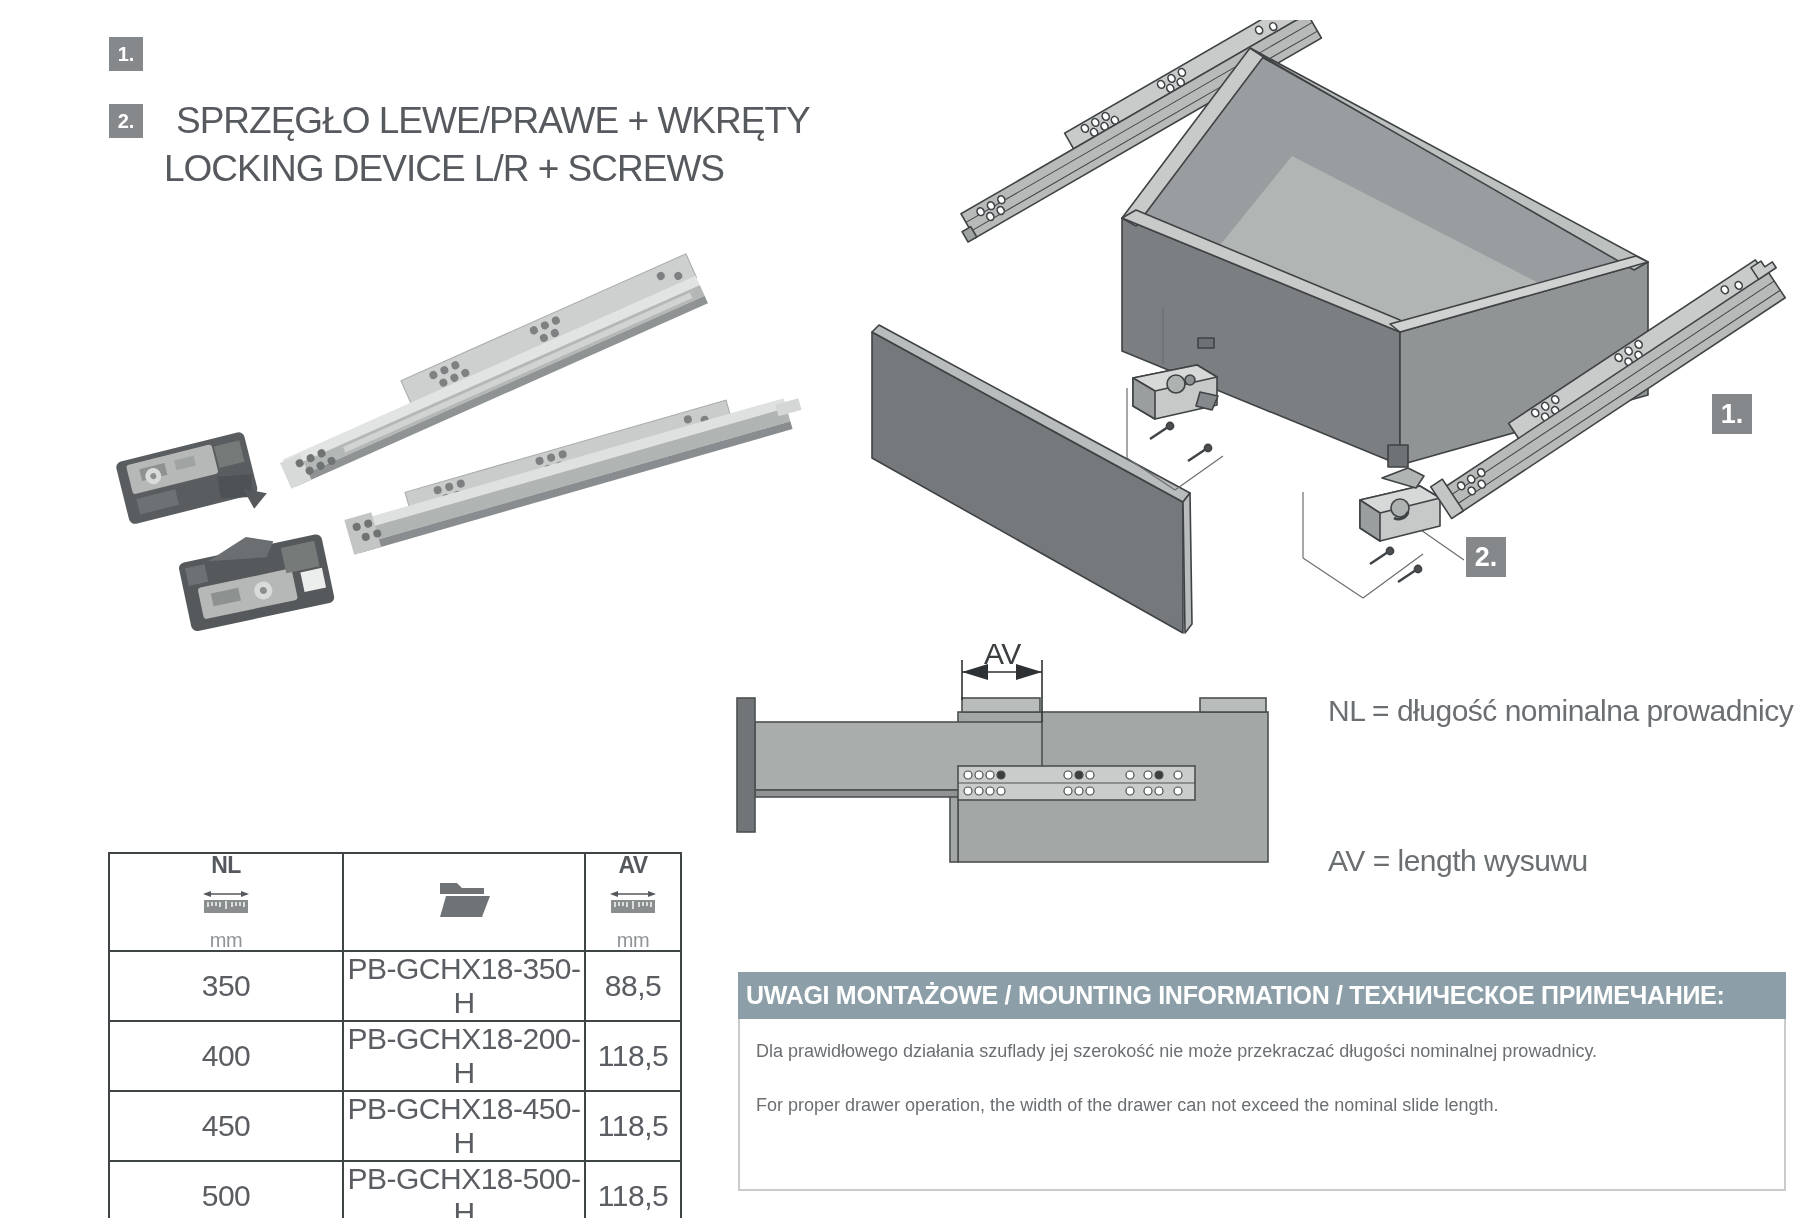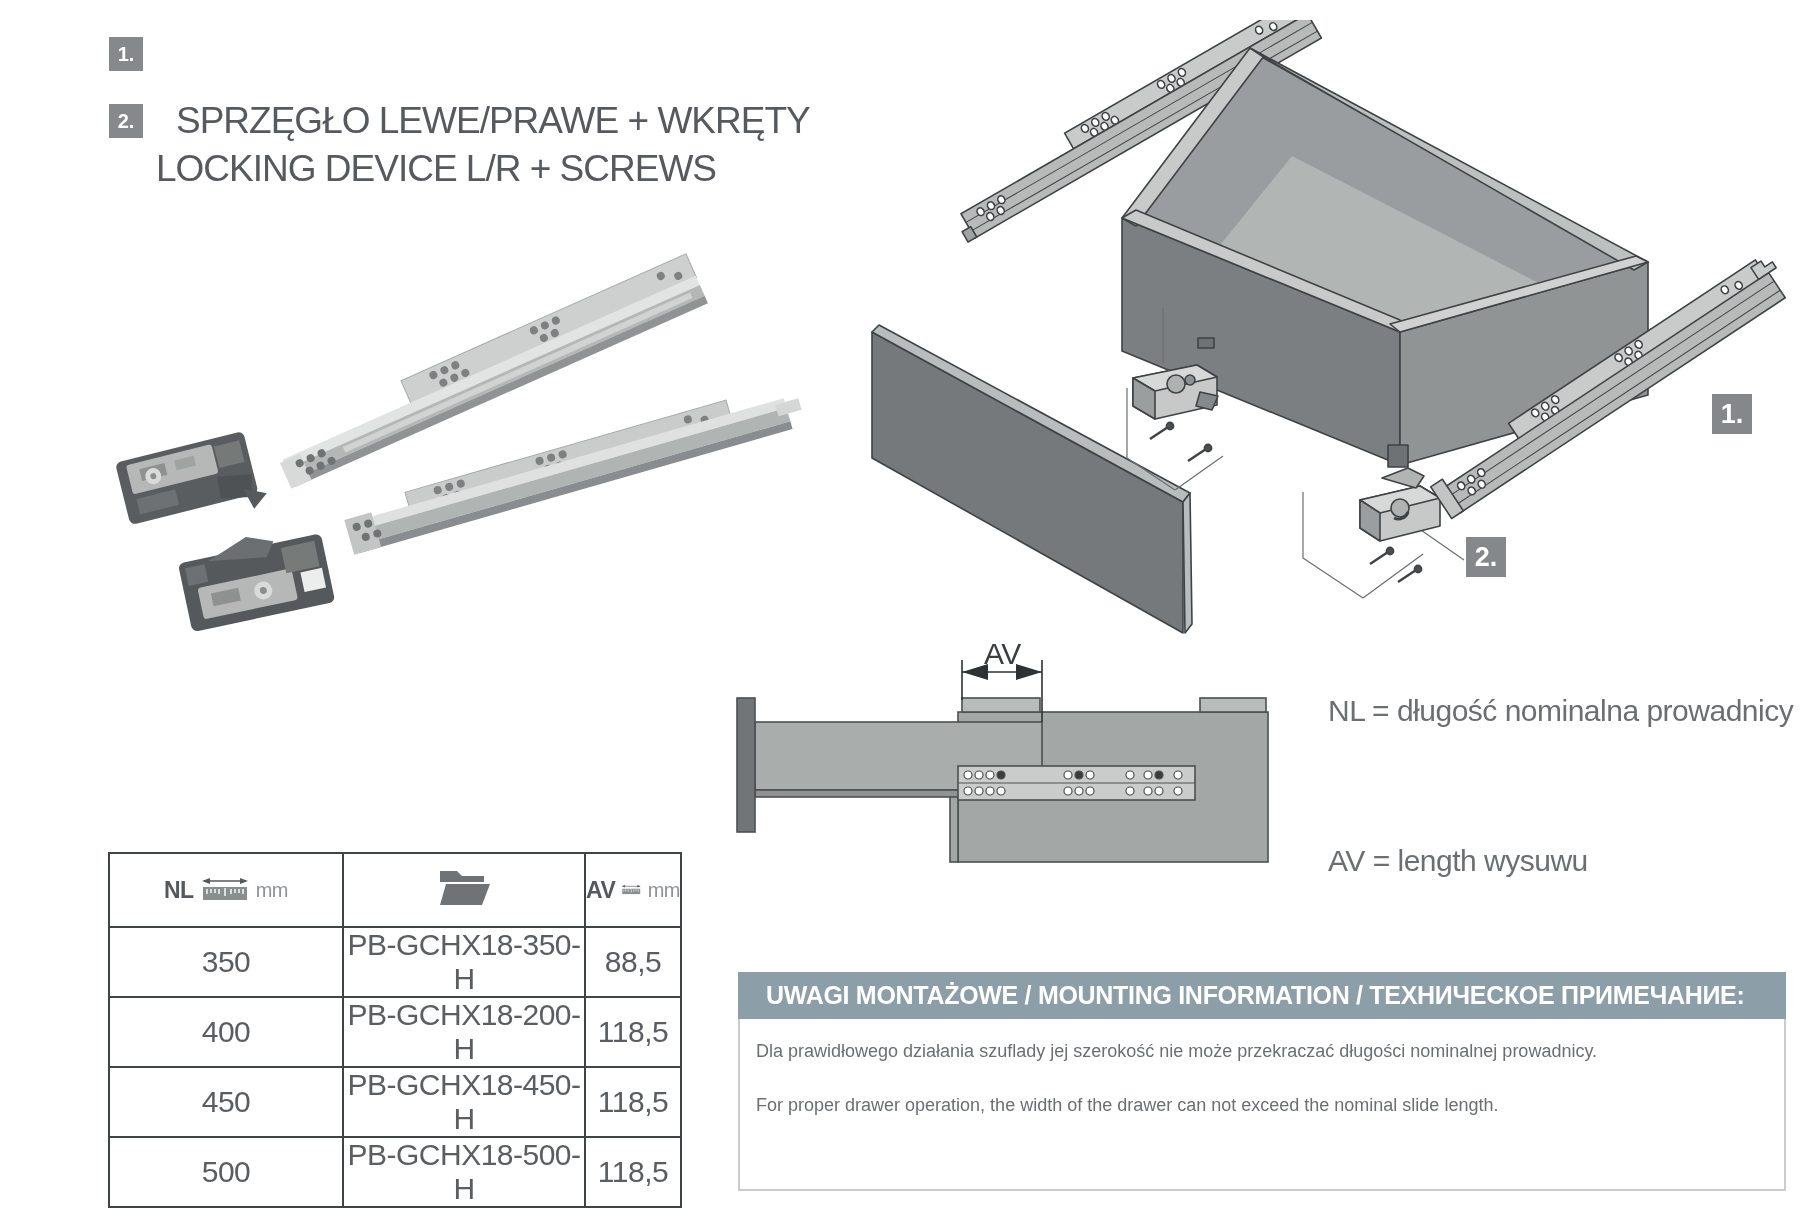--- a/index.html
+++ b/index.html
@@ -21,47 +21,47 @@
 
   
   .av-label{font-size:30px;color:#3a3e40;letter-spacing:-0.5px;}
 
   
   table.spec{border-collapse:collapse;table-layout:fixed;}
   table.spec td,table.spec th{border:2px solid #3f4446;text-align:center;vertical-align:middle;
       font-size:30px;color:#5a5d61;letter-spacing:-0.5px;font-weight:normal;padding:0;}
   table.spec .hdr{height:74px;}
   table.spec .row{height:45px;}
-  .hdr-stack{display:flex;flex-direction:row;align-items:center;justify-content:center;gap:6px;}
+  .hdr-stack{display:flex;flex-direction:column;align-items:center;justify-content:space-between;gap:13px;}
   .hdr-title{font-weight:bold;font-size:23px;color:#55585c;line-height:22px;}
   .hdr-unit{font-size:20px;color:#909496;line-height:20px;}
 
   
   .note-box{left:738px;top:972px;width:1048px;}
   .note-header{background:#8c9fa8;color:#ffffff;font-weight:bold;font-size:25px;
                letter-spacing:-0.3px;height:47px;display:flex;align-items:center;
-               padding-left:28px;white-space:nowrap;}
+               padding-left:8px;white-space:nowrap;}
   .note-body{border:2px solid #c9cccb;border-top:none;background:#fff;height:172px;
              padding:12px 8px 0 16px;box-sizing:border-box;}
   .note-body p{margin:0 0 14px 0;font-size:18px;line-height:40px;color:#6b6f72;max-width:990px;}
 </style>
 </head>
 <body>
 
 <div class="canvas">
 
   <div class="abs num-badge" style="left:109px;top:37px;">
     <span>1.</span>
   </div>
 
   <div class="abs num-badge" style="left:109px;top:104px;">
     <span>2.</span>
   </div>
   <div class="abs title" style="left:160px;top:97px;margin-left:16px;">SPRZĘGŁO LEWE/PRAWE + WKRĘTY</div>
-  <div class="abs title" style="left:156px;top:145px;">LOCKING DEVICE L/R + SCREWS</div>
+  <div class="abs title" style="left:164px;top:145px;">LOCKING DEVICE L/R + SCREWS</div>
 
   <svg class="abs" style="left:90px;top:250px;" width="740" height="420" viewBox="0 0 740 420">
 
     <g transform="translate(205,237) rotate(-24)">
       <rect x="140" y="-54" width="312" height="26" fill="#cdd0cf" stroke="#a7abaa"></rect>
       <g fill="#7d8182">
         <circle cx="172" cy="-46" r="4"></circle>
           <circle cx="184" cy="-46" r="4"></circle>
           <circle cx="196" cy="-46" r="4"></circle>
         <circle cx="178" cy="-35" r="4"></circle>

